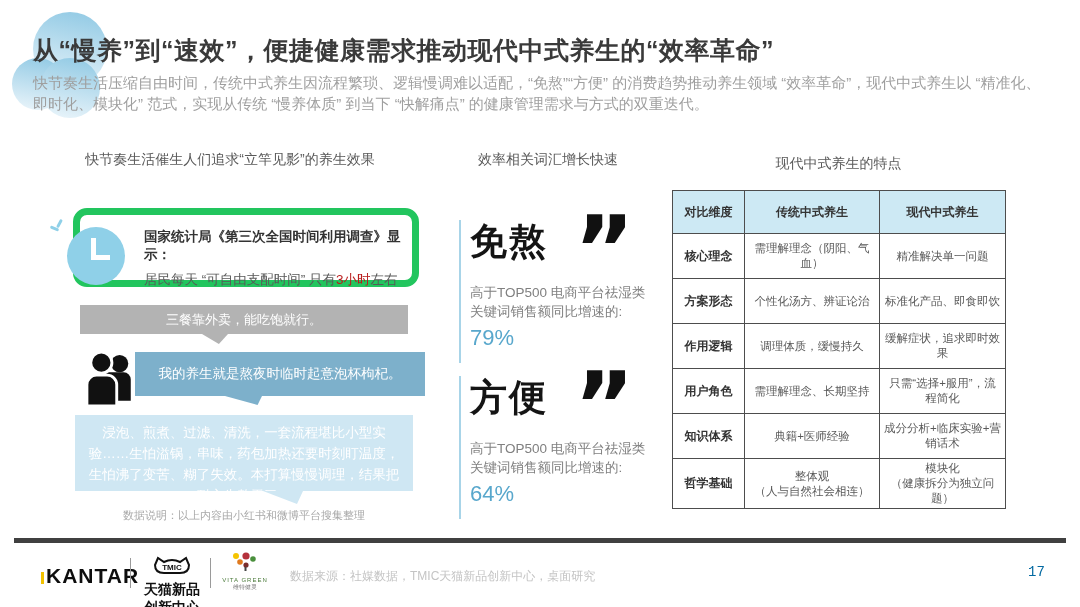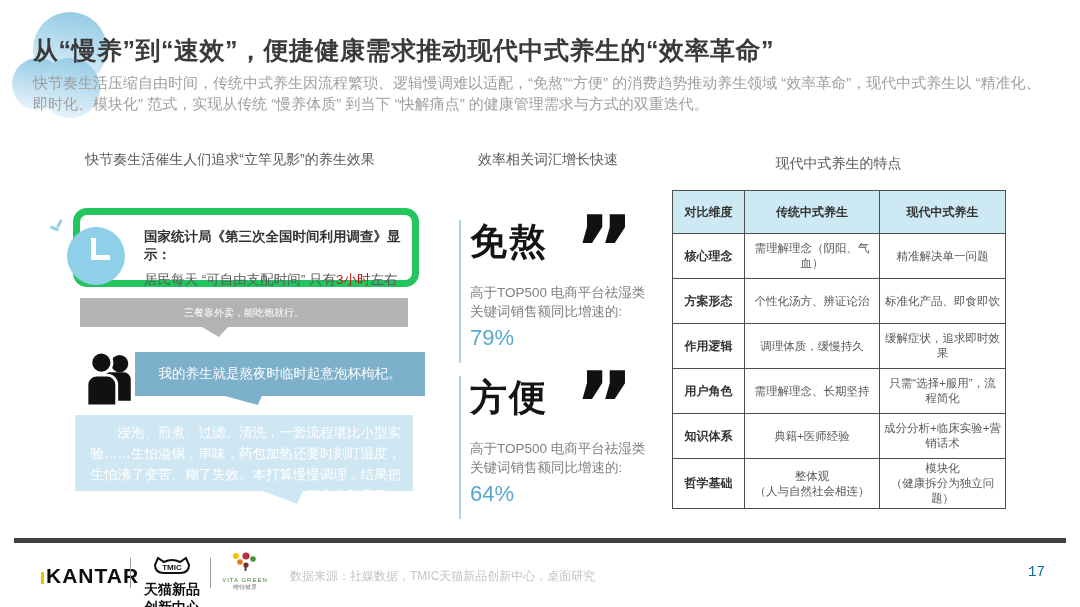--- a/index.html
+++ b/index.html
@@ -30,30 +30,30 @@
   .clock { position:absolute; left:-13px; top:12px; width:58px; height:58px; border-radius:50%;
     background:#8fd0e8; }
   .clock .hand-v { position:absolute; left:24px; top:11px; width:5px; height:22px; background:#fff; }
   .clock .hand-h { position:absolute; left:24px; top:28px; width:19px; height:5px; background:#fff; }
   .spark { position:absolute; background:#8fd0e8; border-radius:2px; }
   .spark1 { left:-22px; top:4px; width:3px; height:9px; transform:rotate(28deg); }
   .spark2 { left:-30px; top:12px; width:9px; height:3px; transform:rotate(22deg); }
 
   .bubble { position:absolute; color:#fff; text-align:center; }
   .bubble::after { content:""; position:absolute; top:100%; }
-  .bubble-gray { left:80px; top:298px; width:328px; height:29px; background:#b3b3b3;
-    font-size:10px; line-height:29px; }
+  .bubble-gray { left:80px; top:305px; width:328px; height:29px; background:#b3b3b3;
+    font-size:13px; line-height:29px; }
   .bubble-gray::after { left:122px; width:26px; height:10px; background:#b3b3b3;
     clip-path:polygon(0 0,100% 0,65% 100%); }
   .bubble-blue { left:135px; top:352px; width:290px; height:44px; background:#7db0cb;
     font-size:13.5px; line-height:44px; }
   .bubble-blue::after { left:90px; width:37px; height:9px; background:#7db0cb;
     clip-path:polygon(0 0,100% 0,88% 100%); }
   .bubble-light { left:75px; top:415px; width:338px; height:76px; background:#cfe7f3;
-    font-size:13.5px; line-height:1.55; text-align:right; padding:8px 12px; }
+    font-size:13.5px; line-height:1.55; text-align:center; padding:8px 12px; }
   .bubble-light::after { left:188px; width:40px; height:13px; background:#cfe7f3;
     clip-path:polygon(0 0,100% 0,85% 100%); }
   .people { position:absolute; left:85px; top:351px; width:50px; height:56px; }
   .left-note { position:absolute; left:75px; top:508px; width:338px; text-align:center;
     font-size:11px; color:#a8a8a8; }
 
   
   .stat { position:absolute; left:459px; width:200px; border-left:2px solid #a8d4e8; padding:2px 0 12px 9px; }
   .stat1 { top:220px; } .stat2 { top:376px; }
   .stat-kw-row { display:flex; align-items:flex-start;text-align:center; }
@@ -129,20 +129,21 @@
 
   <svg class="people" viewBox="0 0 52 58">
     <circle cx="36" cy="13" r="9" fill="#111"></circle>
     <path d="M25 24 h22 a8 8 0 0 1 8 8 v24 h-38 v-24 a8 8 0 0 1 8-8 z" fill="#111" transform="translate(-3,0) scale(0.92)"></path>
     <circle cx="17" cy="12" r="11" fill="#111" stroke="#fff" stroke-width="3"></circle>
     <path d="M12 25 h11 a10 10 0 0 1 10 10 v22 h-31 v-22 a10 10 0 0 1 10-10 z" fill="#111" stroke="#fff" stroke-width="3"></path>
   </svg>
   <div class="bubble bubble-blue">我的养生就是熬夜时临时起意泡杯枸杞。</div>
 
   <div class="bubble bubble-light">浸泡、煎煮、过滤、清洗，一套流程堪比小型实验……生怕溢锅，串味，药包加热还要时刻盯温度，生怕沸了变苦、糊了失效。本打算慢慢调理，结果把耐心先熬干了。</div>
+  <div class="left-note">数据说明：以上内容由小红书和微博平台搜集整理</div>
 
   <div class="stat stat1">
     <div class="stat-kw-row">
       <span class="stat-kw">免熬</span>
       <span class="stat-quote">”</span>
     </div>
     <div class="stat-desc">高于TOP500 电商平台祛湿类关键词销售额同比增速的:</div>
     <div class="stat-value">79%</div>
   </div>
   <div class="stat stat2">

